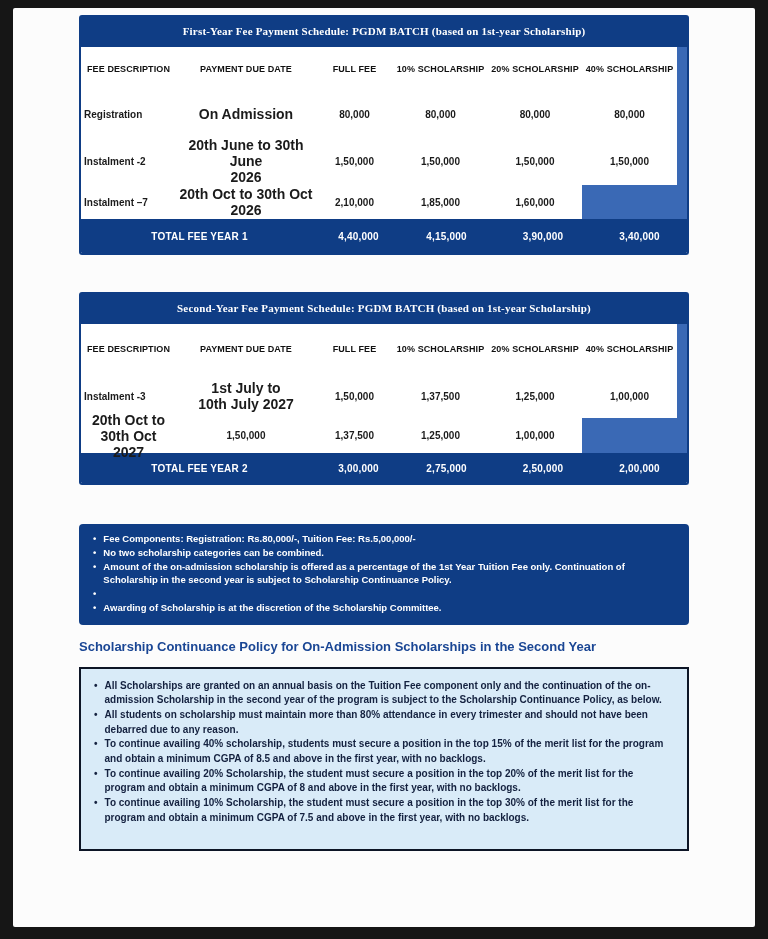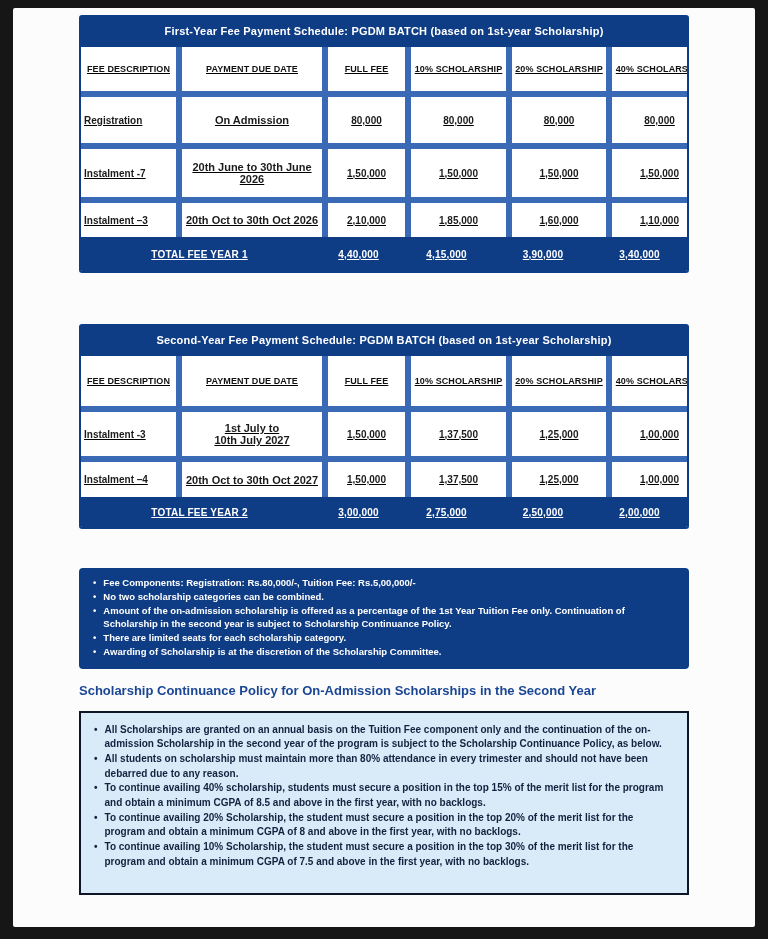--- a/index.html
+++ b/index.html
@@ -14,59 +14,59 @@
   }
   .doc-title{
     margin:17px 0 0;text-align:center;
     font-size:24px;font-weight:bold;letter-spacing:.5px;
     color:var(--title-navy);
   }
   .content{width:610px;margin:0 auto;}
 
   
   .fee-table{margin-top:7px;}
-  .fee-table.second{margin-top:51px;}
+  .fee-table.second{margin-top:37px;}
   .t-title{
     box-sizing:border-box;width:610px;height:32px;
     background:var(--navy);color:#fff;
     font-size:11px;font-weight:bold;letter-spacing:.2px;
     display:flex;align-items:center;justify-content:center;
     border-radius:3px 3px 0 0;
+    font-family:Liberation Serif, serif;
   }
   .t-frame{
     box-sizing:border-box;width:610px;
     border:2px solid var(--navy);border-top:none;
     border-radius:0 0 3px 3px;overflow:hidden;
   }
   .t-grid{
-    display:grid;background:var(--grid-line);gap:6px;
+    display:grid;background:var(--grid-line);gap:0;
     grid-template-columns:95px 140px 77px 95px 94px 95px;
-    text-decoration:underline;
   }
   .t-grid.g1{grid-template-rows:44px 46px 48px 34px;}
   .t-grid.g2{grid-template-rows:50px 44px 35px;}
   .cell{
     background:#fff;color:#1b1b1b;
     display:flex;align-items:center;justify-content:center;
     text-align:center;font-size:10px;font-weight:bold;padding:0 3px;
   }
   .cell.c-head{font-size:9px;letter-spacing:.1px;color:#111;}
   .cell.c-fee{justify-content:flex-start;text-align:left;}
-  .cell.c-due{font-size:11px;}
+  .cell.c-due{font-size:14px;}
   .pre{white-space:pre-line;}
   .t-total{
     display:grid;gap:2px;
     grid-template-columns:95px 140px 77px 95px 94px 95px;
     background:var(--navy);color:#fff;
   }
   .t-total.h1{height:34px;}
   .t-total.h2{height:30px;}
   .t-total .tcell{
     display:flex;align-items:center;justify-content:center;
-    font-size:10px;font-weight:bold;letter-spacing:.2px;text-decoration:underline;
+    font-size:10px;font-weight:bold;letter-spacing:.2px;
   }
   .t-total .tlabel{grid-column:1 / 3;}
 
   
   .note-box{
     box-sizing:border-box;width:610px;margin-top:39px;
     background:var(--navy);border-radius:4px;
     padding:8px 14px 10px;color:#fff;
   }
   ul.blist{list-style:none;margin:0;padding:0;}
@@ -106,34 +106,33 @@
           <div class="cell c-head">20% SCHOLARSHIP</div>
           <div class="cell c-head">40% SCHOLARSHIP</div>
 
           <div class="cell c-fee">Registration</div>
           <div class="cell c-due pre">On Admission</div>
           <div class="cell">80,000</div>
           <div class="cell">80,000</div>
           <div class="cell">80,000</div>
           <div class="cell">80,000</div>
 
-          <div class="cell c-fee">Instalment -7</div>
+          <div class="cell c-fee">Instalment -2</div>
           <div class="cell c-due pre">20th June to 30th June
 2026</div>
           <div class="cell">1,50,000</div>
           <div class="cell">1,50,000</div>
           <div class="cell">1,50,000</div>
           <div class="cell">1,50,000</div>
 
-          <div class="cell c-fee">Instalment –3</div>
+          <div class="cell c-fee">Instalment –7</div>
           <div class="cell c-due pre">20th Oct to 30th Oct 2026</div>
           <div class="cell">2,10,000</div>
           <div class="cell">1,85,000</div>
           <div class="cell">1,60,000</div>
-          <div class="cell">1,10,000</div>
         </div>
         <div class="t-total h1">
           <div class="tcell tlabel">TOTAL FEE YEAR 1</div>
           <div class="tcell">4,40,000</div>
           <div class="tcell">4,15,000</div>
           <div class="tcell">3,90,000</div>
           <div class="tcell">3,40,000</div>
         </div>
       </div>
     </div>
@@ -150,21 +149,20 @@
           <div class="cell c-head">40% SCHOLARSHIP</div>
 
           <div class="cell c-fee">Instalment -3</div>
           <div class="cell c-due pre">1st July to
 10th July 2027</div>
           <div class="cell">1,50,000</div>
           <div class="cell">1,37,500</div>
           <div class="cell">1,25,000</div>
           <div class="cell">1,00,000</div>
 
-          <div class="cell c-fee">Instalment –4</div>
           <div class="cell c-due pre">20th Oct to 30th Oct 2027</div>
           <div class="cell">1,50,000</div>
           <div class="cell">1,37,500</div>
           <div class="cell">1,25,000</div>
           <div class="cell">1,00,000</div>
         </div>
         <div class="t-total h2">
           <div class="tcell tlabel">TOTAL FEE YEAR 2</div>
           <div class="tcell">3,00,000</div>
           <div class="tcell">2,75,000</div>
@@ -183,21 +181,20 @@
         <li>
           <span class="dot">•</span>
           <span>No two scholarship categories can be combined.</span>
         </li>
         <li>
           <span class="dot">•</span>
           <span>Amount of the on-admission scholarship is offered as a percentage of the 1st Year Tuition Fee only. Continuation of Scholarship in the second year is subject to Scholarship Continuance Policy.</span>
         </li>
         <li>
           <span class="dot">•</span>
-          <span>There are limited seats for each scholarship category.</span>
         </li>
         <li>
           <span class="dot">•</span>
           <span>Awarding of Scholarship is at the discretion of the Scholarship Committee.</span>
         </li>
       </ul>
     </div>
 
     <div class="policy-heading">Scholarship Continuance Policy for On-Admission Scholarships in the Second Year</div>
 

